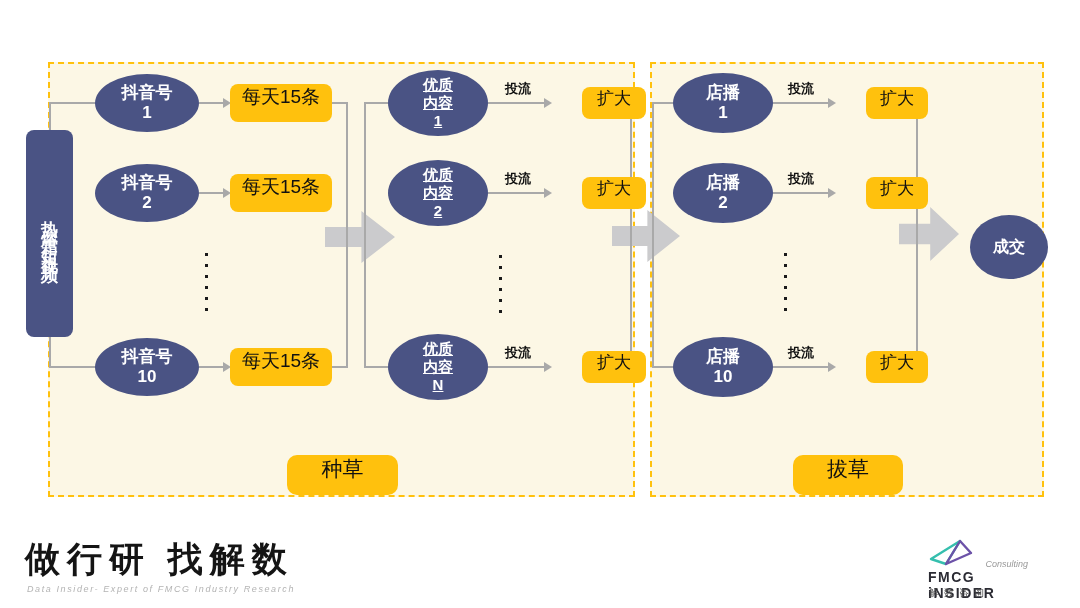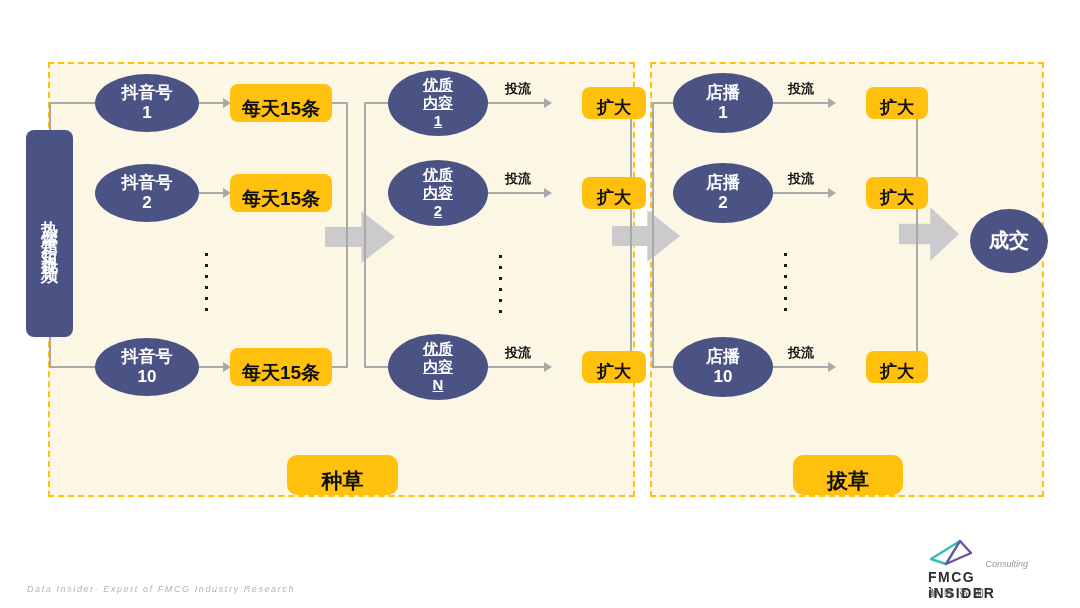--- a/index.html
+++ b/index.html
@@ -19,21 +19,21 @@
     font-weight:bold; font-size:17px; line-height:1.18; text-align:center; z-index:4; }
   .node.small3 { font-size:15px; line-height:1.2;text-decoration:underline; }
 
   .srcbox { position:absolute; left:26px; top:130px; width:47px; height:207px;
     background:#4A5384; border-radius:8px; color:#fff; z-index:5;
     display:flex; align-items:center; justify-content:center; }
   .srcbox span { writing-mode:vertical-rl; text-orientation:upright; font-weight:bold;
     font-size:17px; letter-spacing:9px; }
 
   .ybox { position:absolute; background:#FFC10D; border-radius:8px; color:#111;
-    display:flex; align-items:flex-end; justify-content:center; font-weight:bold; z-index:4; }
+    display:flex; align-items:flex-start; justify-content:center; font-weight:normal; z-index:4; }
   .ybox.daily { width:102px; height:38px; font-size:19px; }
   .ybox.expand { height:32px; font-size:17px;margin-left:28px; }
   .ybox.stagelabel { width:111px; height:40px; font-size:21px; border-radius:10px; z-index:6; }
 
   .sarrow { position:absolute; height:2px; background:#A9A9A9; z-index:3; }
   .sarrow::after { content:""; position:absolute; right:-8px; top:-4px;
     border-left:8px solid #A9A9A9; border-top:5px solid transparent; border-bottom:5px solid transparent; }
 
   .flowlbl { position:absolute; font-size:13px; font-weight:bold; color:#111;
     text-align:center; z-index:4; }
@@ -202,31 +202,32 @@
   </div>
   <div class="flowlbl" style="left:771px; top:344px; width:60px;">投流</div>
   <div class="sarrow" style="left:773px; top:366px; width:55px;"></div>
   <div class="ybox expand" style="left:838px; top:351px; width:62px;">
     <span>扩大</span>
   </div>
   <div class="hline" style="left:900px; top:366px; width:17px; height:2px;"></div>
 
   <div class="rail" style="left:916px; top:102px; width:2px; height:266px;"></div>
   <div class="bigarrow" style="left:899px; top:207px; width:60px; height:54px;"></div>
-  <div class="node" style="left:970px; top:209px; width:78px; height:64px; font-size:20px;">
+  <div class="node" style="left:970px; top:215px; width:78px; height:64px; font-size:16px;">
     <span>成交</span>
   </div>
 
   <div class="ybox stagelabel" style="left:793px; top:455px; width:110px;">
     <span>拔草</span>
   </div>
   <div class="ybox stagelabel" style="left:287px; top:455px;">
     <span>种草</span>
   </div>
 
+  <div class="footer-title">做行研 找解数</div>
   <div class="footer-tag">Data Insider- Expert of FMCG Industry Research</div>
 
   <div class="brand">
     <svg class="bow" width="46" height="28" viewBox="0 0 46 28">
       <path d="M3 21 L32 3 L18 26 Z" fill="none" stroke="#35BFAE" stroke-width="2.4" stroke-linejoin="round"></path>
       <path d="M18 26 L32 3 L43 15 Z" fill="none" stroke="#6C52A8" stroke-width="2.4" stroke-linejoin="round"></path>
     </svg>
     <span class="consulting">Consulting</span>
     <span class="bname">FMCG iNSIDER</span>
     <span class="bcn">解数咨询</span>

